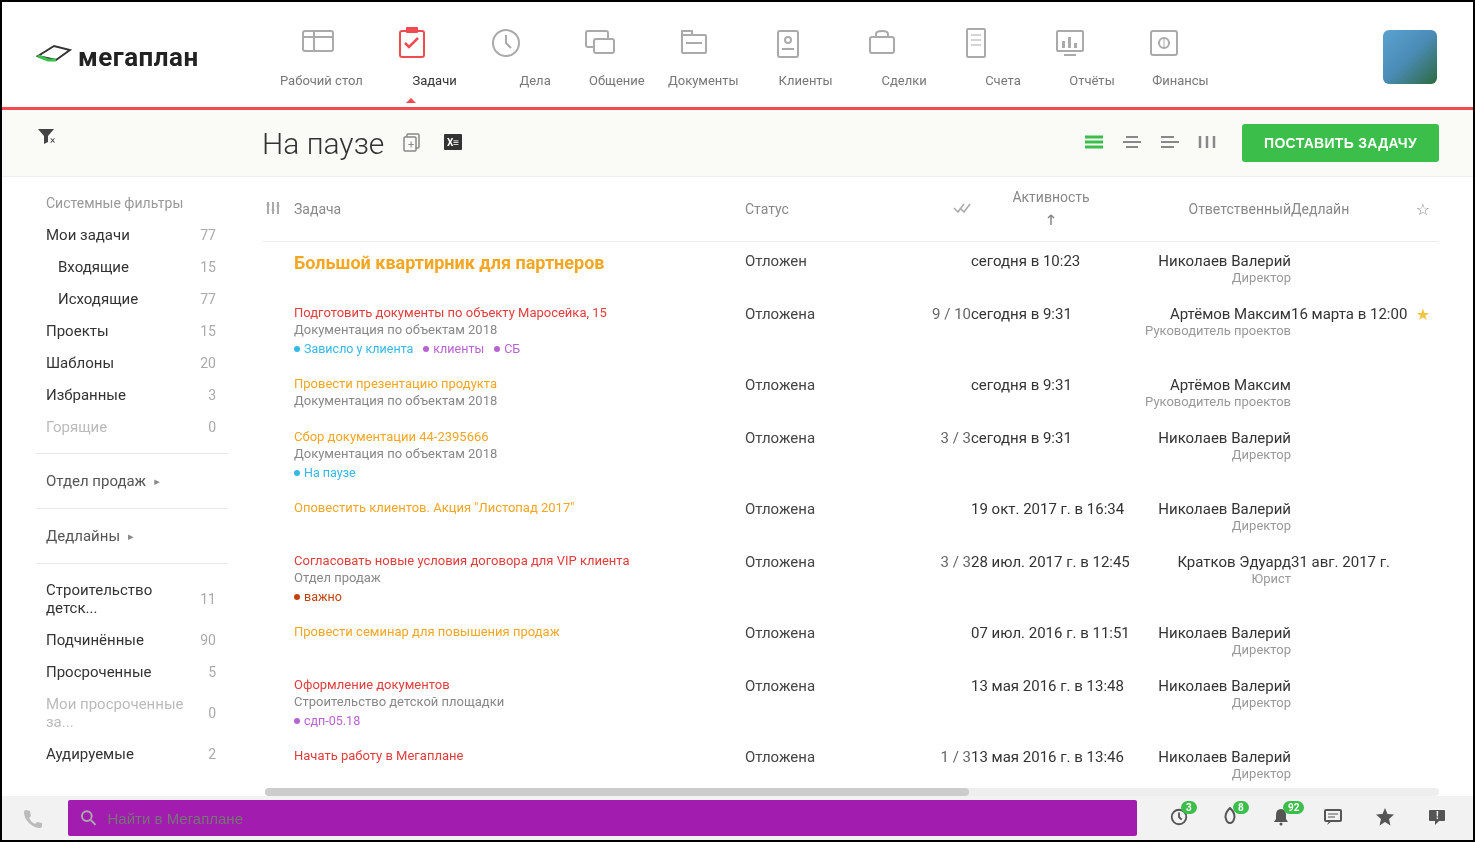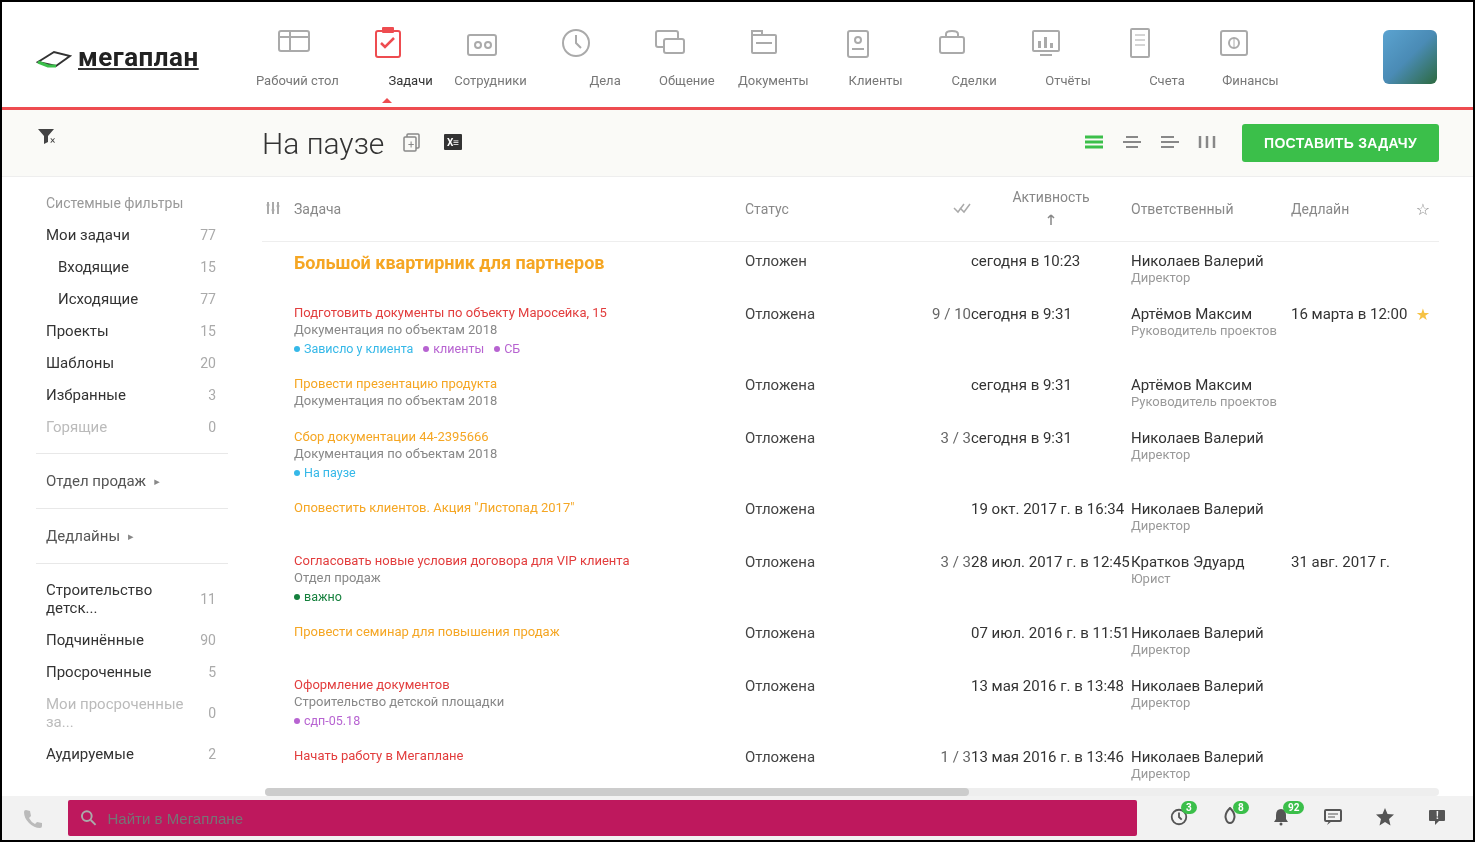--- a/index.html
+++ b/index.html
@@ -1,19 +1,19 @@
 <!DOCTYPE html>
 <html><head>
 <meta charset="utf-8">
 <style>
   * { box-sizing: border-box; margin: 0; padding: 0; }
   body { font-family: -apple-system, "Segoe UI", Roboto, Arial, sans-serif; background:#fff; height:842px; width:1475px; overflow:hidden; font-size:14px; color:#333; border:2px solid #000;}
   
   .topbar{height:108px;background:#fff;border-bottom:3px solid #ee4c50;display:flex;align-items:flex-start;padding:0 34px;position:relative;}
-  .logo{display:flex;align-items:flex-end;margin-top:40px;margin-right:40px;text-decoration:underline;}
+  .logo{display:flex;align-items:flex-start;margin-top:40px;margin-right:64px;}
   .logo svg{margin-right:6px;}
   .logo-text{font-size:26px;font-weight:700;letter-spacing:.5px;color:#222;}
   .nav{display:flex;gap:4px;margin-left:10px;}
   .nav-item{width:90px;text-align:right;padding:22px 0 12px;cursor:pointer;color:#777;position:relative;}
   .nav-item .icon{height:38px;display:flex;align-items:center;justify-content:center;margin-bottom:10px;}
   .nav-item.active{color:#333;}
   .nav-item.active::after{content:"";position:absolute;bottom:-3px;left:44%;border:5px solid transparent;border-bottom-color:#ee4c50;}
   .nav-item span{font-size:13px;}
   .avatar{position:absolute;right:36px;top:28px;width:54px;height:54px;border-radius:6px;background:linear-gradient(135deg,#5ba3d0 0%, #4a8bb5 50%, #2d6a3f 100%);}
   
@@ -37,41 +37,41 @@
   .side-divider{border-top:1px solid #e8e8e8;margin:10px 0;}
   
   .content{flex:1;padding:0 34px 0 28px;overflow-y:auto;}
   .thead{display:flex;align-items:center;padding:12px 4px;color:#888;font-size:14px;border-bottom:1px solid #eee;}
   .col-settings{width:28px;}
   .col-task{flex:1;min-width:340px;}
   .col-status{width:170px;}
   .col-check{width:56px;text-align:right;}
   .col-act{width:160px;}
   .col-acthead{display:flex;align-items:center;gap:8px;flex-direction:column;}
-  .col-resp{width:160px;}
+  .col-resp{width:160px;text-align:right;}
   .col-dead{width:120px;}
   .col-star{width:24px;text-align:center;font-size:16px;}
   .row{display:flex;padding:10px 4px;border-bottom:0;font-size:15px;align-items:flex-start;}
   .row .col-task{padding-right:16px;}
   .task-title{font-size:13px;margin-bottom:2px;}
   .task-subtitle{font-size:13px;color:#888;margin-top:2px;}
   .tags{display:flex;gap:10px;margin-top:4px;flex-wrap:wrap;}
   .tag{font-size:12.5px;color:#888;display:flex;align-items:center;gap:4px;}
   .tag::before{content:"";width:6px;height:6px;border-radius:50%;background:currentColor;display:inline-block;}
   .t-orange{color:#f5a623;}
   .t-red{color:#e23d3d;}
   .t-orangeBold{color:#f5a623;font-weight:700;font-size:18px;}
   .status-col{color:#444;}
   .resp-name{color:#333;}
   .resp-role{color:#999;font-size:13px;}
   .star-yellow{color:#f6c244;}
   
   .bottombar{position:absolute;bottom:2px;left:2px;right:2px;height:44px;background:#f2f2f2;display:flex;align-items:center;padding:0;}
   .bb-phone{width:60px;display:flex;justify-content:center;align-items:center;}
-  .bb-search{flex:1;display:flex;align-items:center;background:#be185d;height:36px;margin:0 6px;border-radius:2px;padding:0 12px;gap:10px;}
+  .bb-search{flex:1;display:flex;align-items:center;background:#a21caf;height:36px;margin:0 6px;border-radius:2px;padding:0 12px;gap:10px;}
   .bb-search input{border:none;outline:none;font-size:15px;width:100%;background:transparent;}
   .bb-icons{display:flex;gap:32px;padding:0 26px;align-items:center;}
   .bb-item{position:relative;color:#555;cursor:pointer;}
   .badge{position:absolute;top:-6px;left:12px;background:#3bbf4a;color:#fff;font-size:10px;font-weight:700;padding:1px 5px;border-radius:8px;}
   
   .hscroll{position:absolute;bottom:46px;left:265px;right:36px;height:8px;background:#eee;border-radius:4px;}
   .hscroll-thumb{height:100%;background:#ccc;border-radius:4px;width:60%;}
 </style>
 </head>
 <body>
@@ -94,27 +94,20 @@
         </div><span>Рабочий стол</span></div>
       <div class="nav-item active"><div class="icon">
           <svg width="36" height="36" viewBox="0 0 36 36">
             <rect x="6" y="6" width="24" height="26" rx="2" fill="none" stroke="#ee4c50" stroke-width="2"></rect>
             <rect x="12" y="2" width="12" height="6" rx="1" fill="#ee4c50"></rect>
             <path d="M11 18 l4 4 l9 -9" fill="none" stroke="#ee4c50" stroke-width="2.5"></path>
           </svg>
         </div><span>Задачи</span></div>
       <div class="nav-item"><div class="icon">
           <svg width="36" height="36" viewBox="0 0 36 36">
-            <rect x="4" y="10" width="28" height="20" rx="2" fill="none" stroke="#aaa" stroke-width="2"></rect>
-            <circle cx="14" cy="20" r="3" fill="none" stroke="#aaa" stroke-width="2"></circle>
-            <circle cx="24" cy="20" r="3" fill="none" stroke="#aaa" stroke-width="2"></circle>
-          </svg>
-        </div><span>Сотрудники</span></div>
-      <div class="nav-item"><div class="icon">
-          <svg width="36" height="36" viewBox="0 0 36 36">
             <circle cx="18" cy="18" r="13" fill="none" stroke="#aaa" stroke-width="2"></circle>
             <path d="M18 10 v8 l5 5" fill="none" stroke="#aaa" stroke-width="2"></path>
           </svg>
         </div><span>Дела</span></div>
       <div class="nav-item"><div class="icon">
           <svg width="36" height="36" viewBox="0 0 36 36">
             <rect x="4" y="6" width="22" height="16" rx="2" fill="none" stroke="#aaa" stroke-width="2"></rect>
             <rect x="12" y="14" width="20" height="14" rx="2" fill="#fff" stroke="#aaa" stroke-width="2"></rect>
           </svg>
         </div><span>Общение</span></div>
@@ -131,37 +124,37 @@
             <circle cx="18" cy="15" r="3" fill="none" stroke="#aaa" stroke-width="2"></circle>
             <line x1="12" y1="24" x2="24" y2="24" stroke="#aaa" stroke-width="2"></line>
           </svg>
         </div><span>Клиенты</span></div>
       <div class="nav-item"><div class="icon">
           <svg width="36" height="36" viewBox="0 0 36 36">
             <rect x="6" y="12" width="24" height="16" rx="2" fill="none" stroke="#aaa" stroke-width="2"></rect>
             <path d="M12 12 v-3 q0-3 6-3 q6 0 6 3 v3" fill="none" stroke="#aaa" stroke-width="2"></path>
           </svg>
         </div><span>Сделки</span></div>
+      <div class="nav-item"><div class="icon">
+          <svg width="36" height="36" viewBox="0 0 36 36">
+            <rect x="9" y="4" width="18" height="28" rx="1" fill="none" stroke="#aaa" stroke-width="2"></rect>
+            <line x1="13" y1="10" x2="23" y2="10" stroke="#aaa"></line>
+            <line x1="13" y1="15" x2="23" y2="15" stroke="#aaa"></line>
+            <line x1="13" y1="20" x2="23" y2="20" stroke="#aaa"></line>
+          </svg>
+        </div><span>Счета</span></div>
       <div class="nav-item"><div class="icon">
           <svg width="36" height="36" viewBox="0 0 36 36">
             <rect x="5" y="6" width="26" height="20" rx="1" fill="none" stroke="#aaa" stroke-width="2"></rect>
             <rect x="10" y="16" width="3" height="7" fill="#aaa"></rect>
             <rect x="16" y="12" width="3" height="11" fill="#aaa"></rect>
             <rect x="22" y="18" width="3" height="5" fill="#aaa"></rect>
             <line x1="12" y1="30" x2="24" y2="30" stroke="#aaa" stroke-width="2"></line>
           </svg>
         </div><span>Отчёты</span></div>
-      <div class="nav-item"><div class="icon">
-          <svg width="36" height="36" viewBox="0 0 36 36">
-            <rect x="9" y="4" width="18" height="28" rx="1" fill="none" stroke="#aaa" stroke-width="2"></rect>
-            <line x1="13" y1="10" x2="23" y2="10" stroke="#aaa"></line>
-            <line x1="13" y1="15" x2="23" y2="15" stroke="#aaa"></line>
-            <line x1="13" y1="20" x2="23" y2="20" stroke="#aaa"></line>
-          </svg>
-        </div><span>Счета</span></div>
       <div class="nav-item"><div class="icon">
           <svg width="36" height="36" viewBox="0 0 36 36">
             <rect x="5" y="6" width="26" height="24" rx="2" fill="none" stroke="#aaa" stroke-width="2"></rect>
             <circle cx="18" cy="18" r="5" fill="none" stroke="#aaa" stroke-width="2"></circle>
             <line x1="18" y1="14" x2="18" y2="22" stroke="#aaa"></line>
           </svg>
         </div><span>Финансы</span></div>
     </div>
   <div class="avatar"></div>
 </div>
@@ -395,21 +388,21 @@
           </div>
           <div class="col-dead"></div>
           <div class="col-star "></div>
         </div>
         <div class="row">
           <div class="col-settings"></div>
           <div class="col-task">
             <div class="task-title t-red">Согласовать новые условия договора для VIP клиента</div>
             <div class="task-subtitle">Отдел продаж</div>
             <div class="tags">
-              <span class="tag" style="color:#15803d">важно</span>
+              <span class="tag" style="color:#c2410c">важно</span>
             </div>
           </div>
           <div class="col-status status-col">Отложена</div>
           <div class="col-check" style="color:#666">3 / 3</div>
           <div class="col-act">28 июл. 2017 г. в 12:45</div>
           <div class="col-resp">
             <div class="resp-name">Кратков Эдуард</div>
             <div class="resp-role">Юрист</div>
           </div>
           <div class="col-dead">31 авг. 2017 г.</div>

